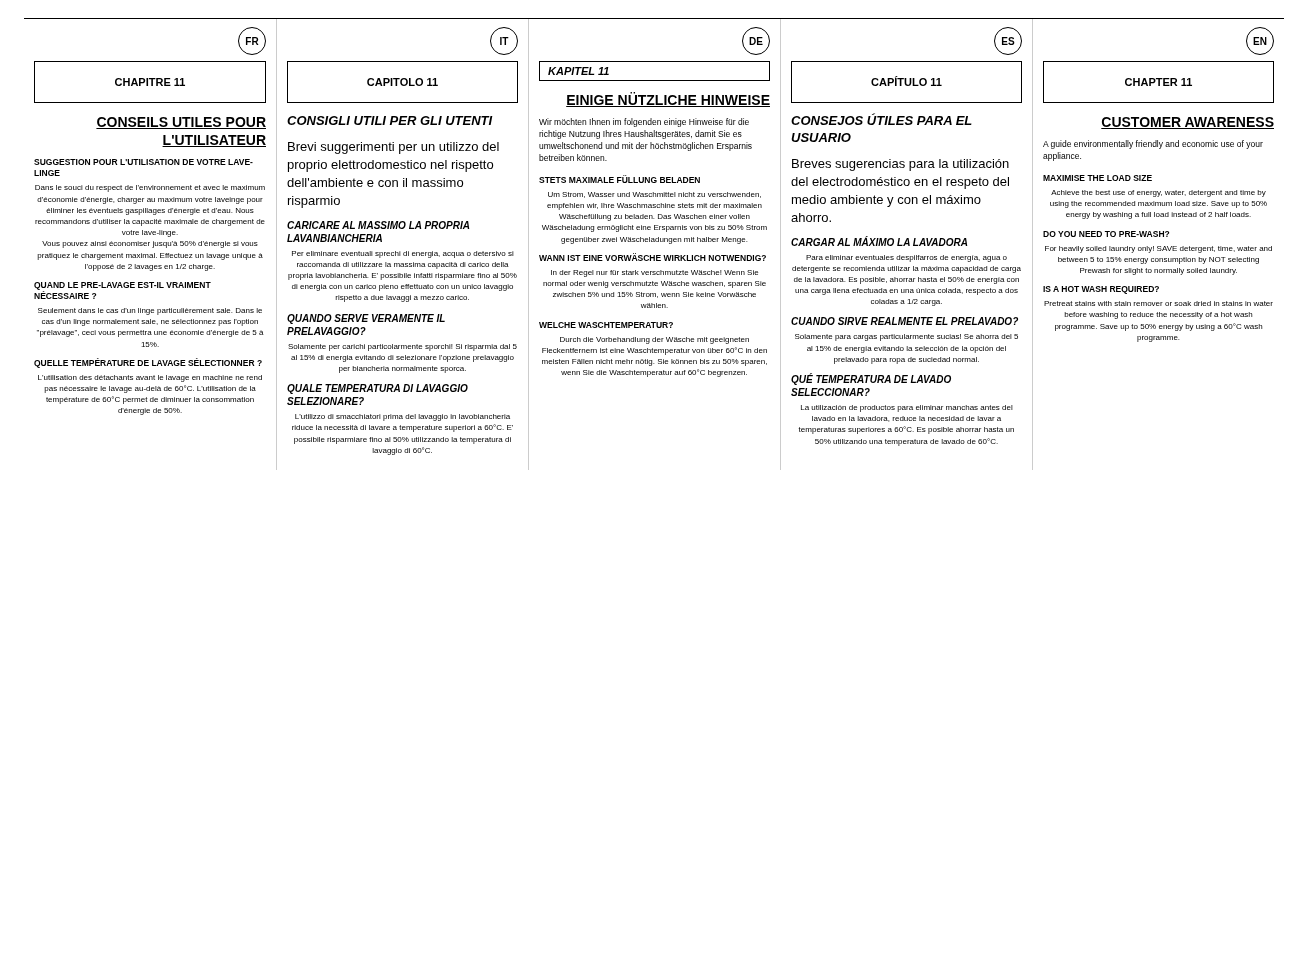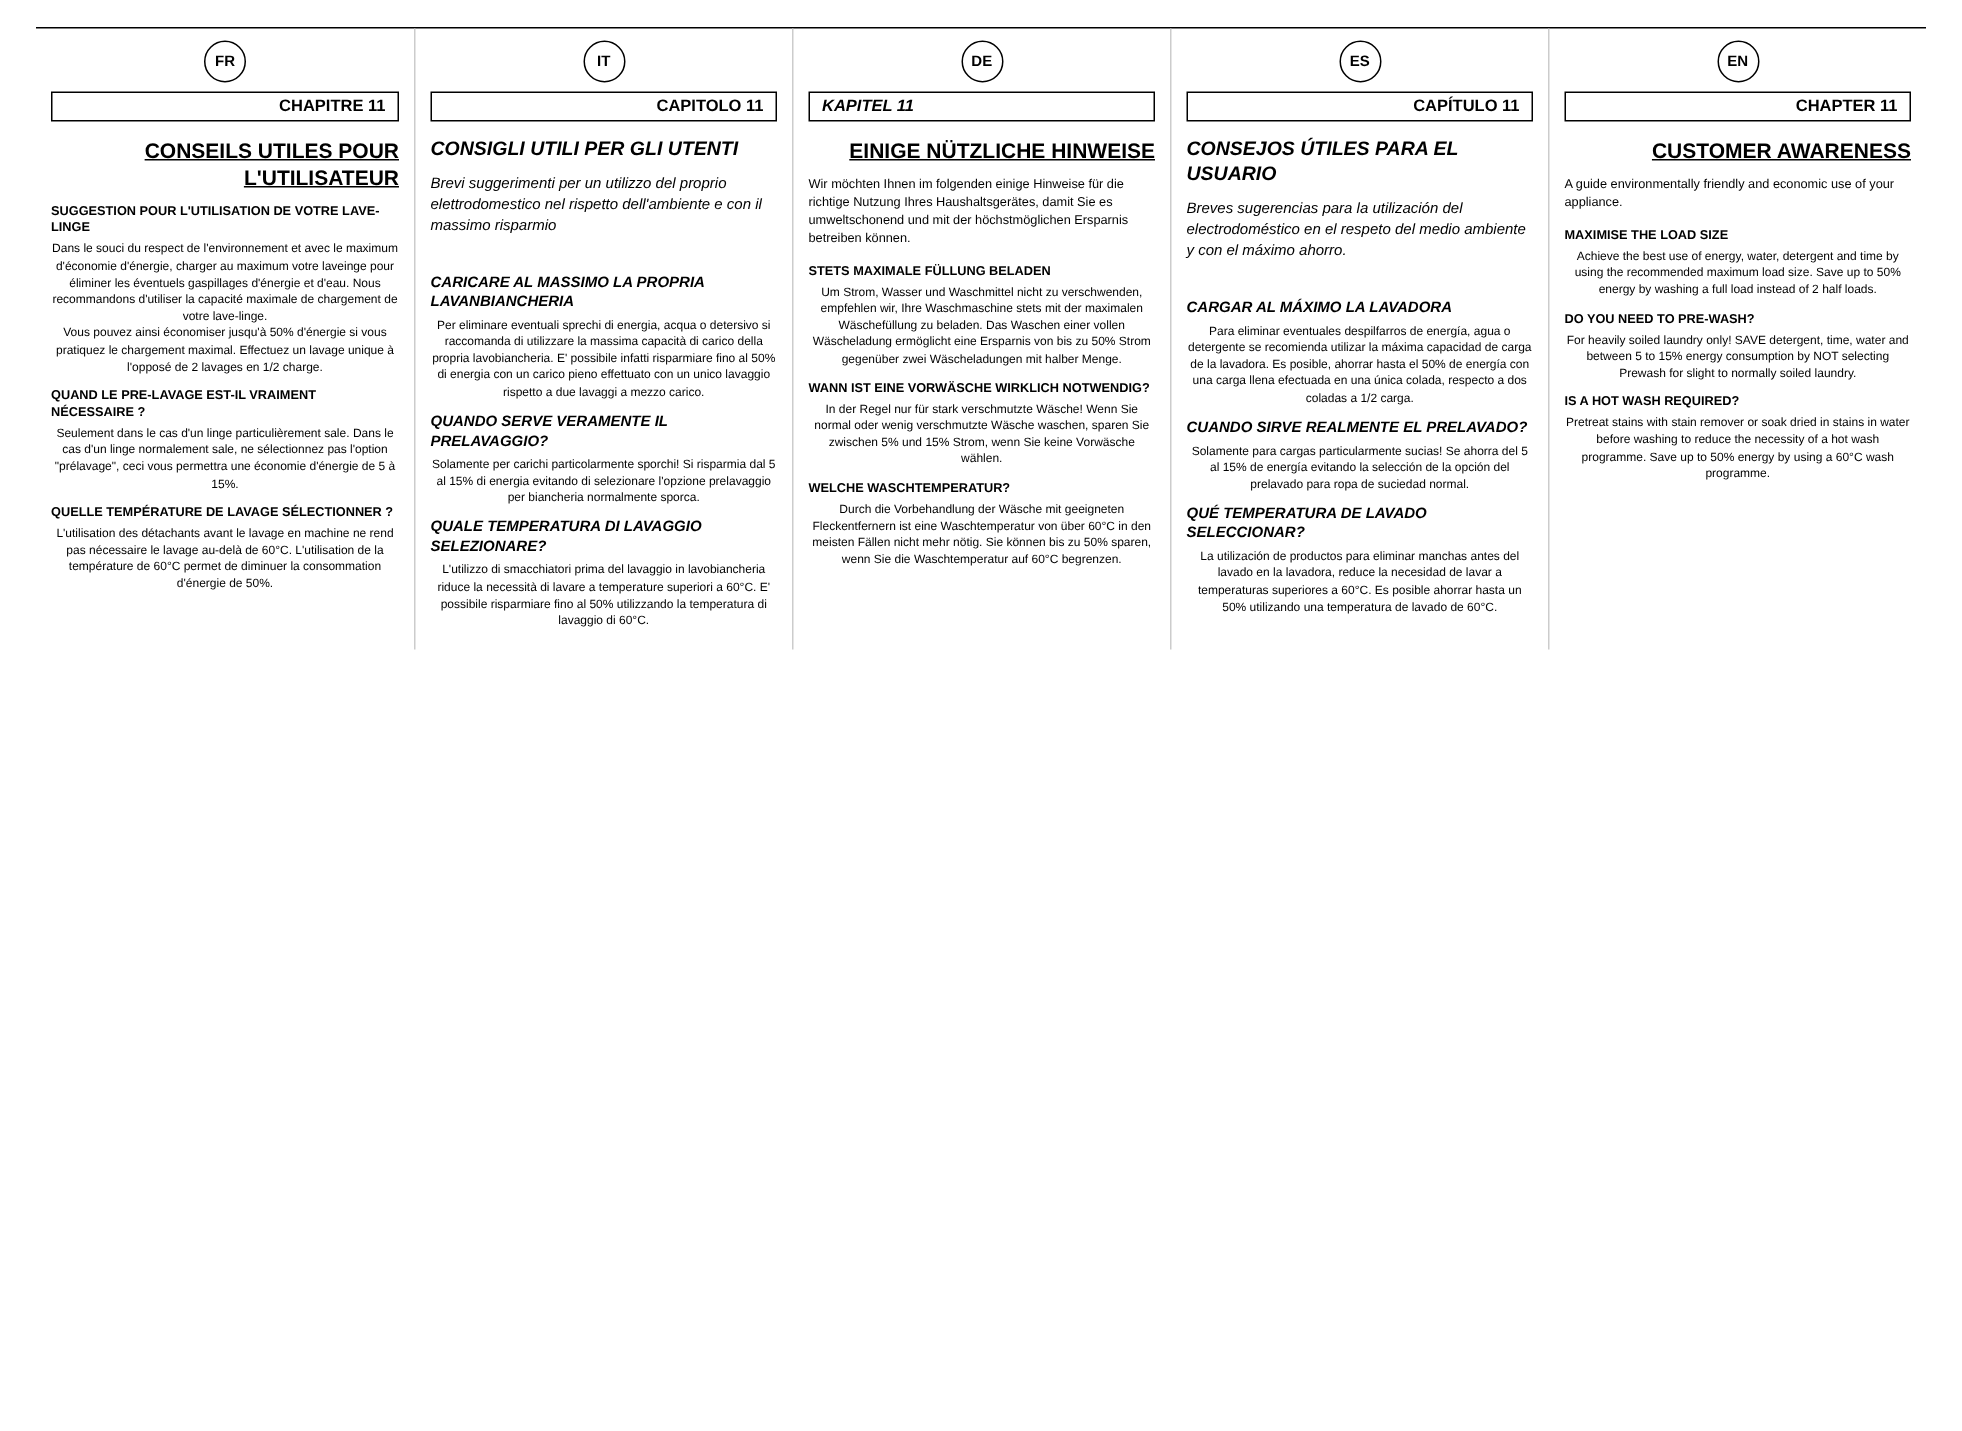--- a/index.html
+++ b/index.html
@@ -26,43 +26,43 @@
     }
     .col {
       border-left: 1px solid #ccc;
       padding: 8px 10px;
     }
     .col:first-child {
       border-left: none;
     }
     .lang-header {
       display: flex;
-      justify-content: center;
+      justify-content: flex-end;
       margin-bottom: 6px;
     }
     .lang-circle {
       border: 1.5px solid #000;
       border-radius: 50%;
       width: 28px;
       height: 28px;
       display: flex;
       align-items: center;
       justify-content: center;
       font-size: 10px;
       font-weight: bold;
     }
     .chapter-box {
       border: 1.5px solid #000;
-      padding: 3px 8px;
+      padding: 14px 8px;
       font-size: 11px;
       font-weight: bold;
       margin-bottom: 10px;
       display: inline-block;
       width: 100%;
-      text-align: right;
+      text-align: center;
     }
     .chapter-box-italic {
       border: 1.5px solid #000;
       padding: 3px 8px;
       font-size: 11px;
       font-weight: bold;
       font-style: italic;
       margin-bottom: 10px;
       display: inline-block;
       width: 100%;
@@ -77,24 +77,23 @@
       text-align: right;
     }
     .main-title-italic {
       font-size: 13px;
       font-weight: bold;
       font-style: italic;
       line-height: 1.3;
       margin-bottom: 8px;
     }
     .subtitle-italic {
-      font-size: 10px;
-      font-style: italic;
+      font-size: 13px;
       line-height: 1.4;
-      margin-bottom: 24px;
+      margin-bottom: 8px;
     }
     .subtitle-normal {
       font-size: 8.5px;
       line-height: 1.4;
       margin-bottom: 10px;
     }
     .section-title {
       font-size: 8.5px;
       font-weight: bold;
       line-height: 1.3;

